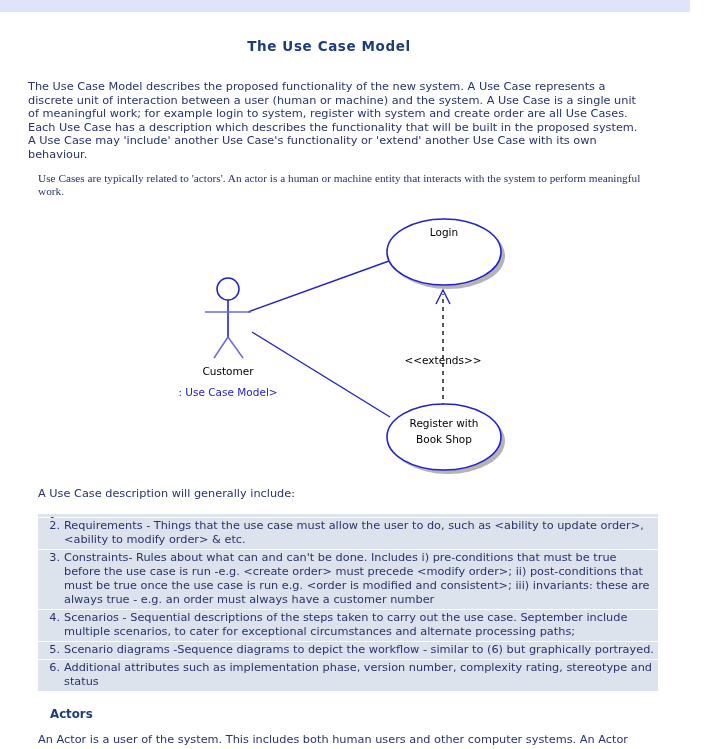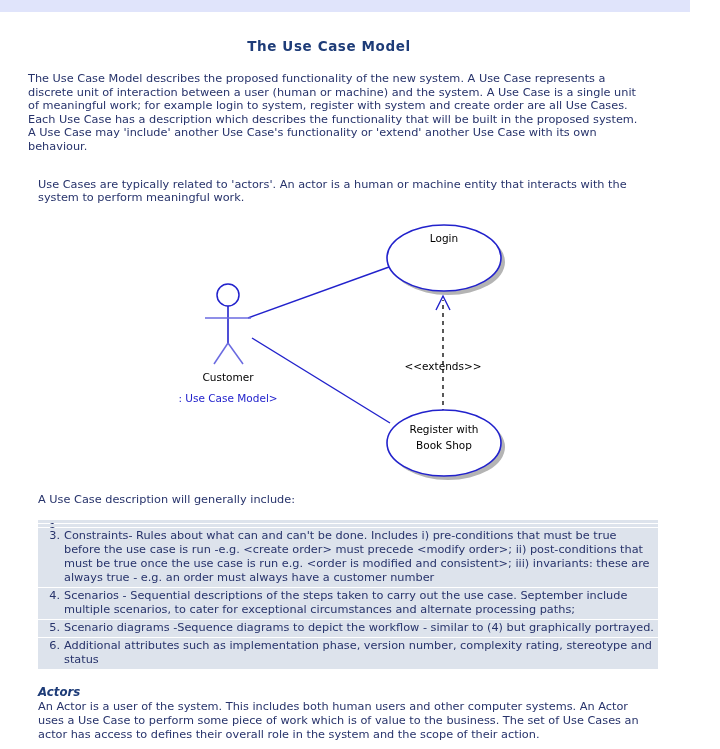--- a/index.html
+++ b/index.html
@@ -45,22 +45,22 @@
     padding-right: 62px;
   }
 
   .para {
     margin: 0;
     padding: 0 72px 0 38px;
     font-size: 11.3px;
     line-height: 13.6px;
     color: #27336b;
   }
-  #intro-para-1 { margin-top: 18px; padding-left: 28px; }
-  #intro-para-2 { margin-top: 24px; }
+  #intro-para-1 { margin-top: 26px; padding-left: 28px; }
+  #intro-para-2 { margin-top: 10px; font-family: Liberation Serif, serif; }
 
   
   #diagram {
     position: relative;
     width: 606px;
     height: 270px;
     margin-top: 10px;
   }
   #diagram svg { display: block; }
 
@@ -109,26 +109,25 @@
     width: 16px;
     text-align: right;
   }
 
   
   #actors-section {
     margin-top: 16px;
     padding: 0 72px 0 38px;
   }
   #actors-heading {
-    margin: 0;
+    margin: 12px;
     font-size: 11.8px;
     font-weight: bold;
     color: #1e3c78;
     line-height: 14px;
-    font-style: italic;
   }
   #actors-body {
     margin: 1px 0 0 0;
     font-size: 11.3px;
     line-height: 13.6px;
     color: #27336b;
   }
 </style>
 </head>
 <body>
@@ -178,32 +177,33 @@
   </div>
 
   <p id="list-lead">A Use Case description will generally include:</p>
 
   <ol id="desc-list">
     <li>
       <span class="num">1.</span>
     </li>
     <li>
       <span class="num">2.</span>
+      <span>Requirements - Things that the use case must allow the user to do, such as &lt;ability to update order&gt;, &lt;ability to modify order&gt; &amp; etc.</span>
     </li>
     <li>
       <span class="num">3.</span>
       <span>Constraints- Rules about what can and can't be done. Includes i) pre-conditions that must be true before the use case is run -e.g. &lt;create order&gt; must precede &lt;modify order&gt;; ii) post-conditions that must be true once the use case is run e.g. &lt;order is modified and consistent&gt;; iii) invariants: these are always true - e.g. an order must always have a customer number</span>
     </li>
     <li>
       <span class="num">4.</span>
       <span>Scenarios - Sequential descriptions of the steps taken to carry out the use case. September include multiple scenarios, to cater for exceptional circumstances and alternate processing paths;</span>
     </li>
     <li>
       <span class="num">5.</span>
-      <span>Scenario diagrams -Sequence diagrams to depict the workflow  - similar to (4) but graphically portrayed.</span>
+      <span>Scenario diagrams -Sequence diagrams to depict the workflow  - similar to (6) but graphically portrayed.</span>
     </li>
     <li>
       <span class="num">6.</span>
       <span>Additional attributes such as implementation phase, version number, complexity rating, stereotype and status</span>
     </li>
   </ol>
 
   <div id="actors-section">
     <h2 id="actors-heading">Actors</h2>
     <p id="actors-body">An Actor is a user of the system. This includes both human users and other computer systems. An Actor uses a Use Case to perform some piece of work which is of value to the business. The set of Use Cases an actor has access to defines their overall role in the system and the scope of their action.</p>

